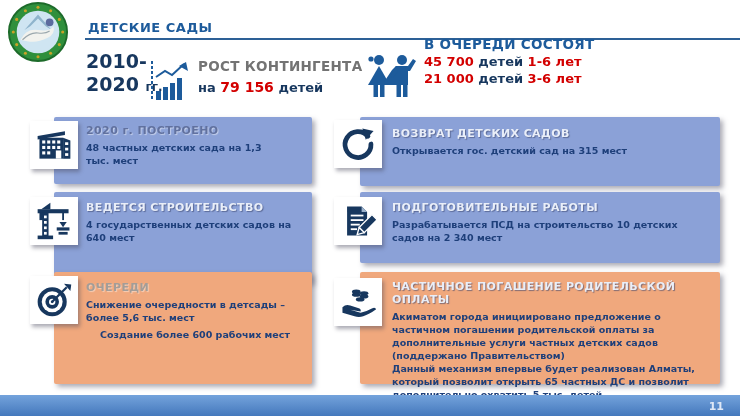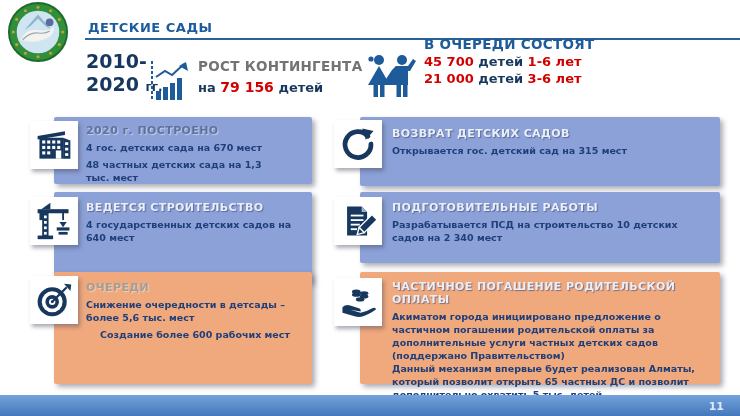--- a/index.html
+++ b/index.html
@@ -129,21 +129,20 @@
 
   <div class="queue">
     <div class="q-title">В ОЧЕРЕДИ СОСТОЯТ</div>
     <div class="q-row"><span>45 700</span><span class="navy"> детей </span><span>1-6 лет</span></div>
     <div class="q-row"><span>21 000</span><span class="navy"> детей </span><span>3-6 лет</span></div>
   </div>
 
   <div class="card blue" style="left:54px;top:117px;width:258px;height:67px;padding:7px 24px 0 32px;box-sizing:border-box;">
     <div class="card-title title-dark">2020  г. ПОСТРОЕНО</div>
     <div class="card-body">
-      <div class="card-line">4 гос.  детских сада на 670 мест</div>
       <div class="card-line">48 частных  детских сада на 1,3 тыс.  мест</div>
     </div>
   </div>
   <div class="icon-box" style="left:30px;top:121px;">
     <svg width="40" height="40" viewBox="0 0 44 44">
       <g fill="#17375e">
         <polygon points="4,12 34,7 34,11 4,16"></polygon>
         <rect x="6" y="14" width="26" height="23"></rect>
         <polygon points="32,14 40,17 40,37 32,37"></polygon>
       </g>

